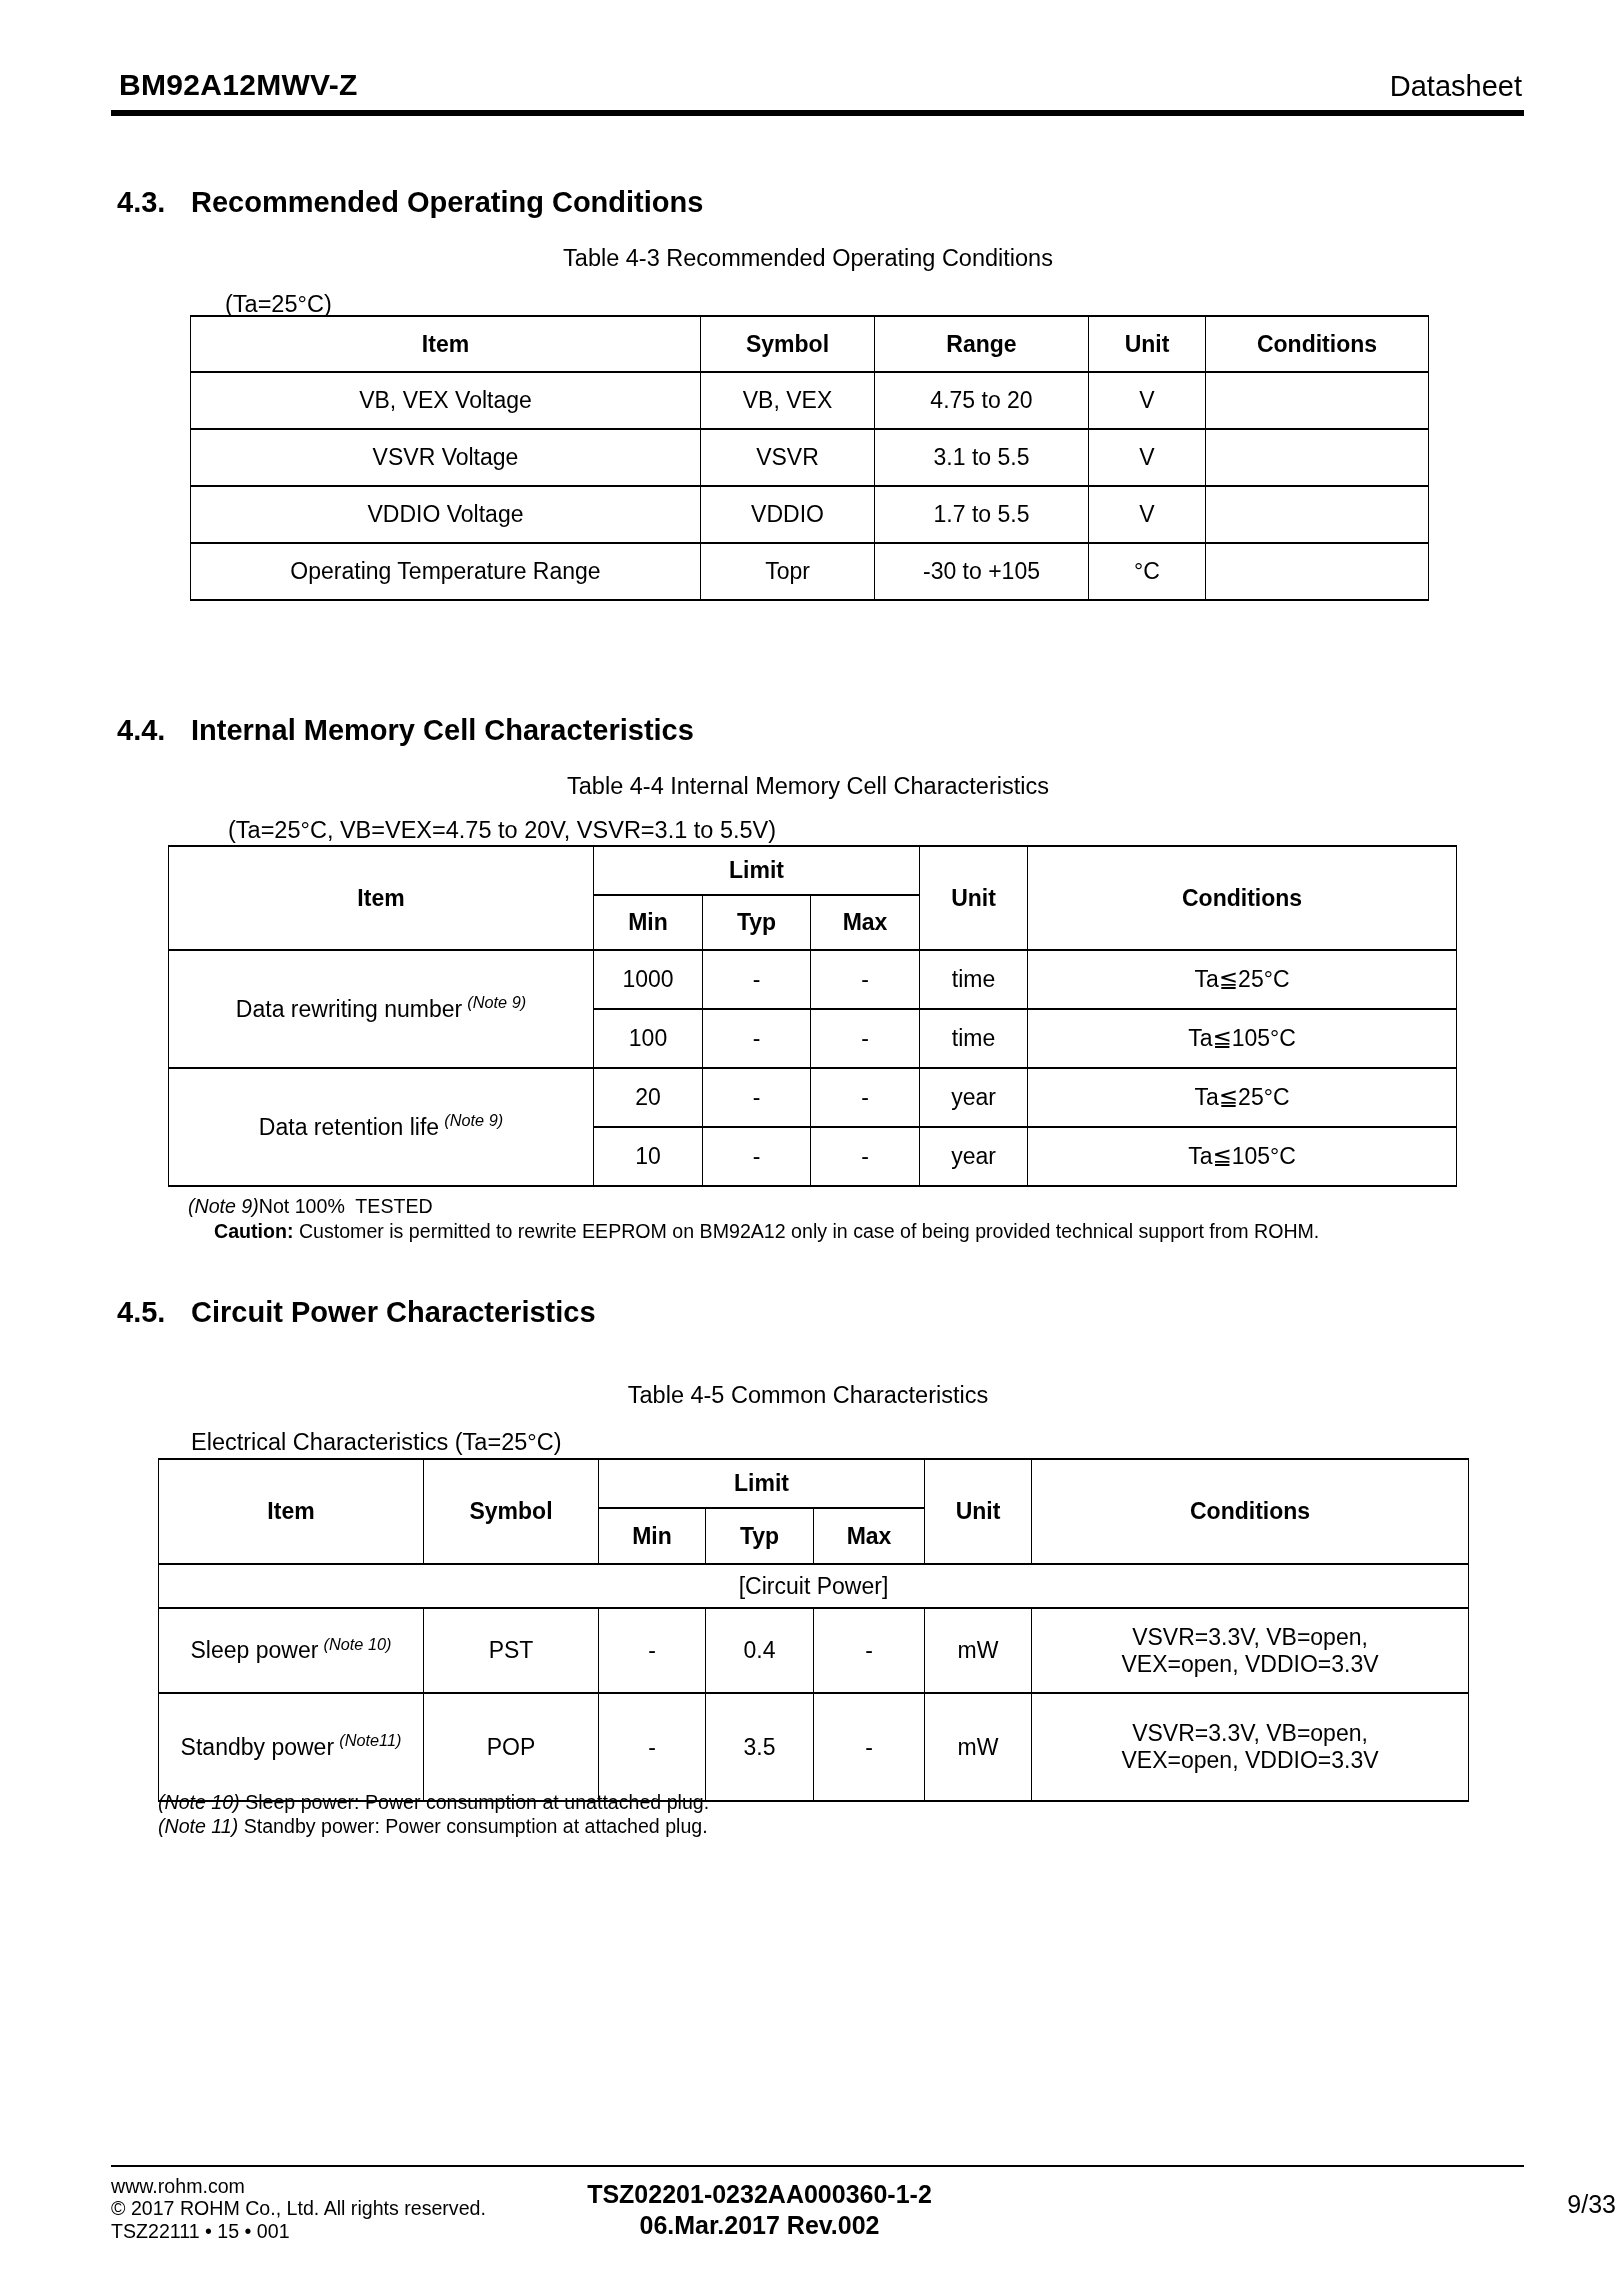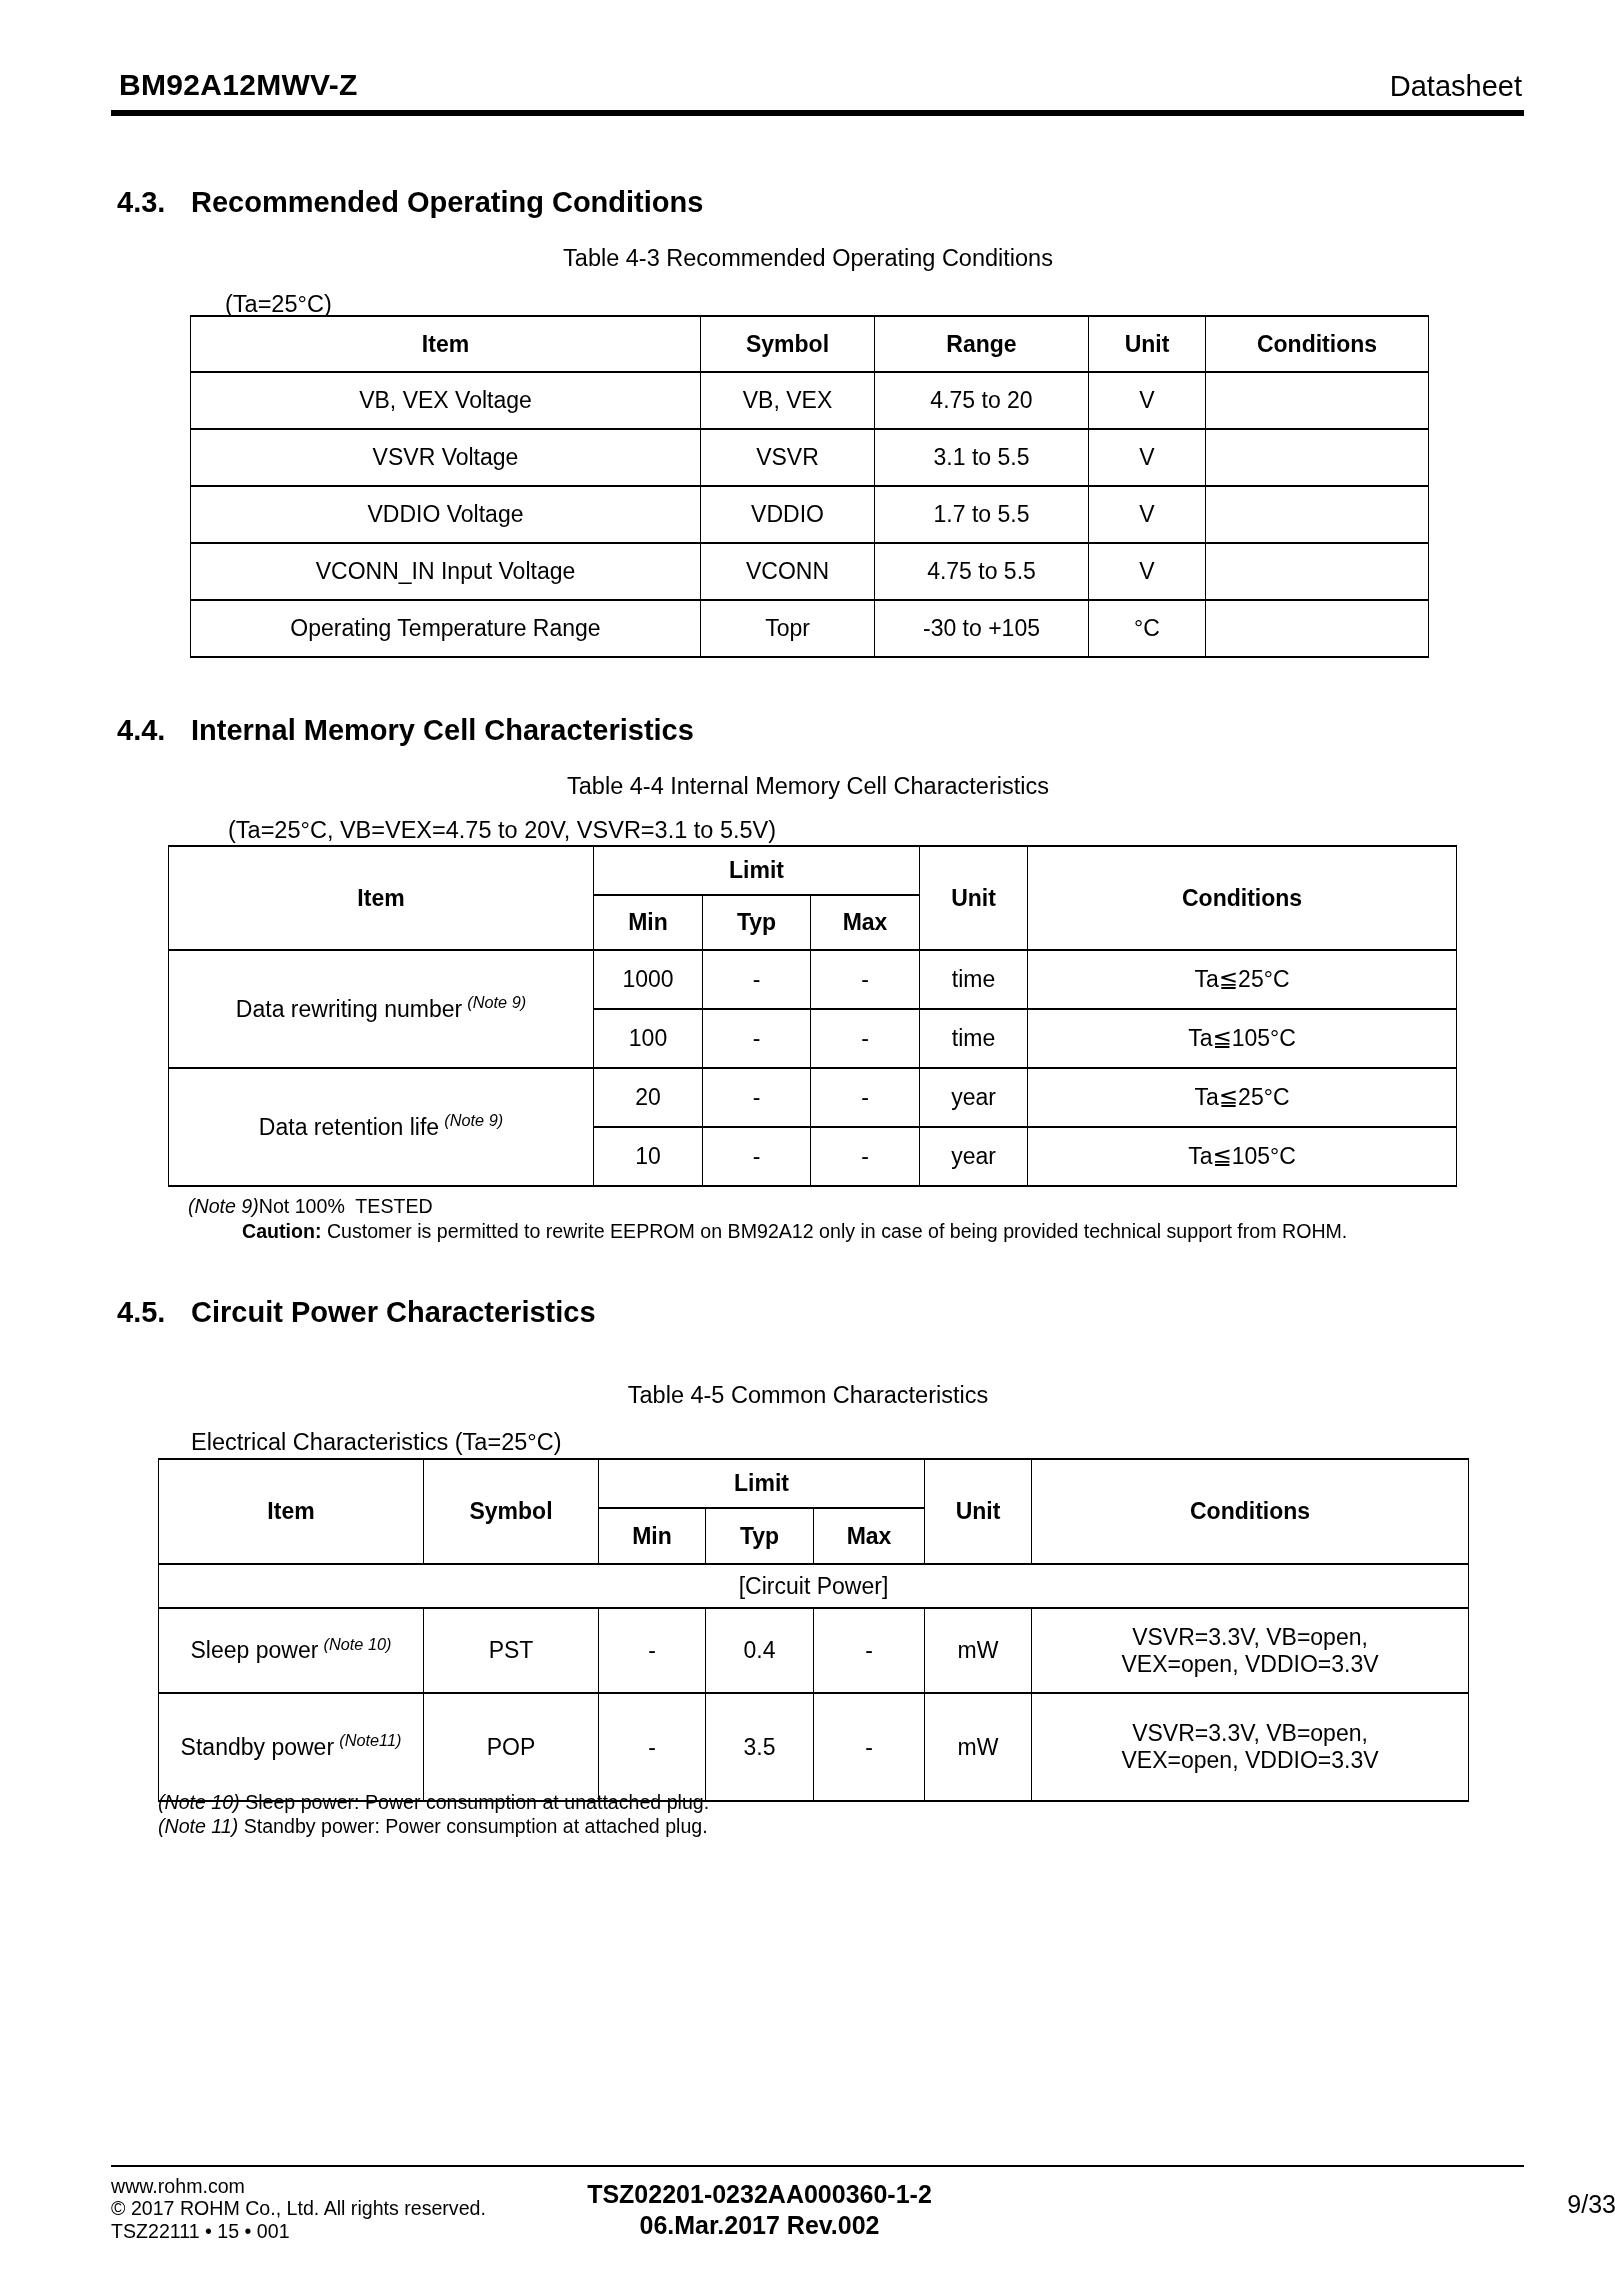--- a/index.html
+++ b/index.html
@@ -62,21 +62,21 @@
 
   .noteref {
     font-size:16.3px; font-style:italic;
     position:relative; top:-8.5px; margin-left:5.2px;
     white-space:nowrap;
   }
 
   
   .notetext { font-size:19.6px; }
   .n9      { left:188px; top:1195px; }
-  .caution { left:214px; top:1220px;margin-left:28px; }
+  .caution { left:214px; top:1220px; }
   .n10     { left:158px; top:1791px; }
   .n11     { left:158px; top:1815px; }
   .it { font-style:italic; }
   .bold { font-weight:bold; }
 
   
   .footer-rule { left:111px; top:2165px; width:1413px; height:2px; background:#000; }
   .f-left { left:111px; font-size:19.6px; }
   .fl1 { top:2175px; } .fl2 { top:2197px; } .fl3 { top:2220px; }
   .f-center { left:0; top:2190px; width:1616px; text-align:right; font-size:25px; }
@@ -126,27 +126,20 @@
       <td class="item">VSVR Voltage</td>
       <td>VSVR</td>
       <td>3.1 to 5.5</td>
       <td>V</td>
       <td></td>
     </tr>
     <tr style="height:57px">
       <td class="item">VDDIO Voltage</td>
       <td>VDDIO</td>
       <td>1.7 to 5.5</td>
-      <td>V</td>
-      <td></td>
-    </tr>
-    <tr style="height:57px">
-      <td class="item">VCONN_IN Input Voltage</td>
-      <td>VCONN</td>
-      <td>4.75 to 5.5</td>
       <td>V</td>
       <td></td>
     </tr>
     <tr style="height:57px">
       <td class="item">Operating Temperature Range</td>
       <td>Topr</td>
       <td>-30 to +105</td>
       <td>°C</td>
       <td></td>
     </tr>

